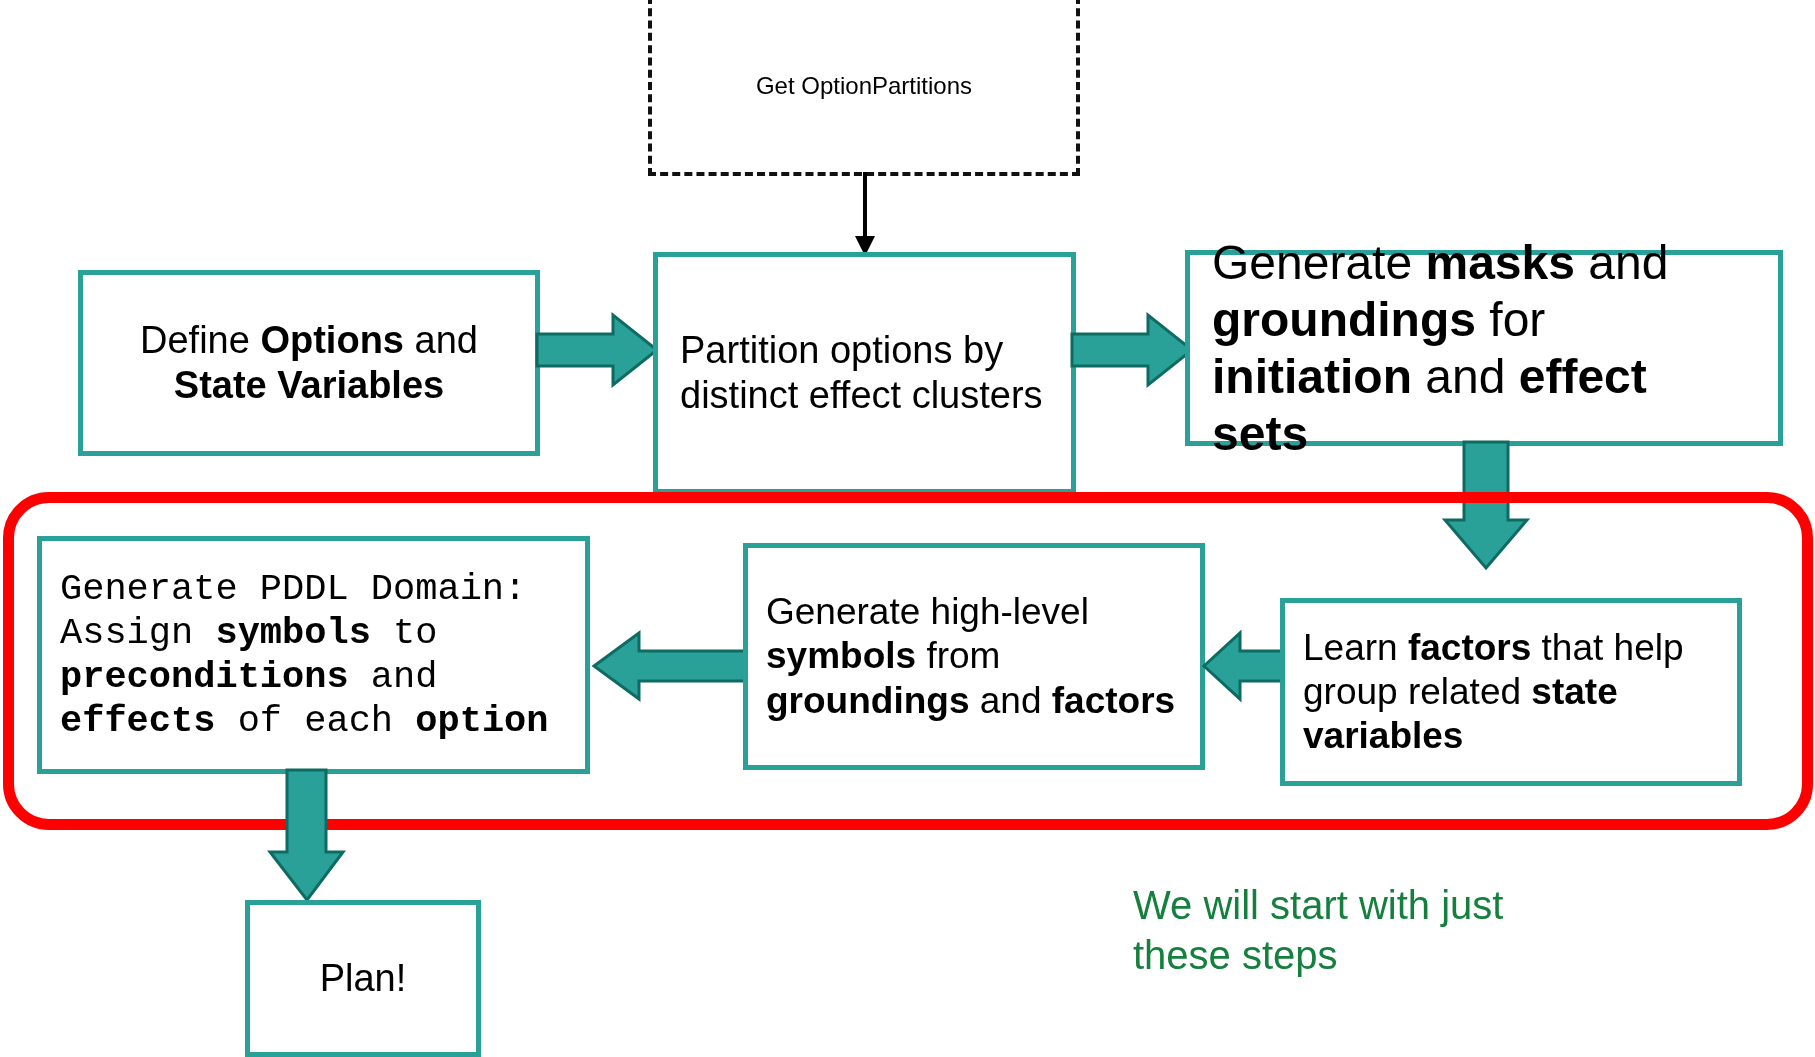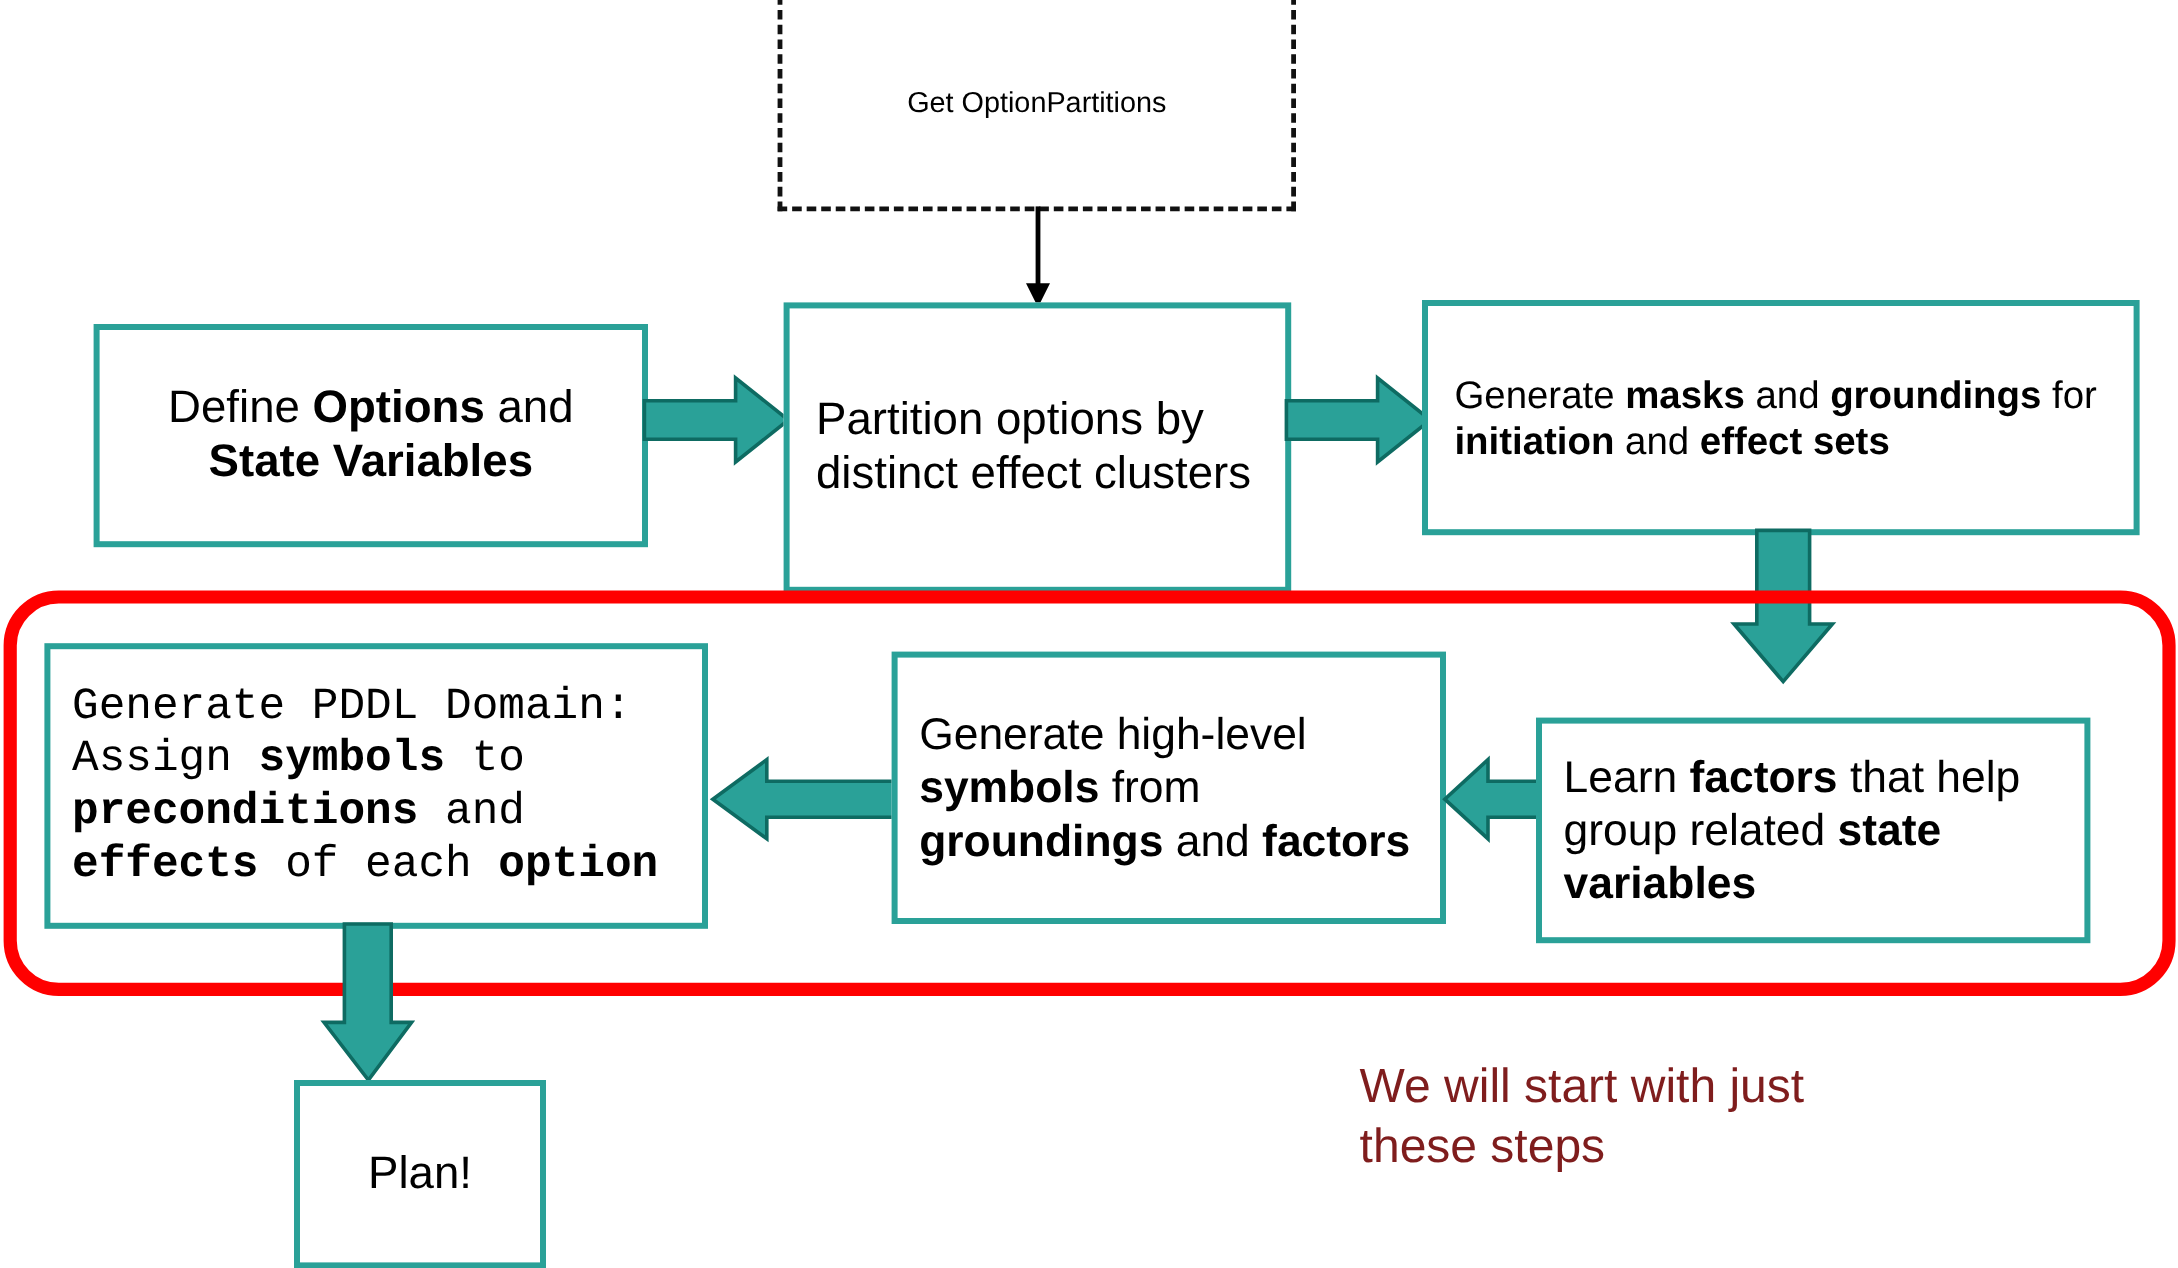--- a/index.html
+++ b/index.html
@@ -54,21 +54,21 @@
   svg.arrow {
     position: absolute;
     overflow: visible;
   }
   .arrow-fill { fill: #2AA198; stroke: #0E6B62; stroke-width: 3; }
   .thin-line { stroke: #000000; stroke-width: 4; fill: none; }
   .thin-head { fill: #000000; }
 
   .note {
     position: absolute;
-    color: #7f1d1d;
+    color: #15803d;
     white-space: pre-line;
     line-height: 1.26;
   }
 </style>
 </head>
 <body>
 
 <div id="canvas">
 
   <div class="node dashed-box" style="left:648px; top:-4px; width:432px; height:180px; font-size:24px;">
@@ -89,21 +89,21 @@
   </svg>
 
   <div class="node teal-box" style="left:653px; top:252px; width:423px; height:242px; padding:0 22px; font-size:38px;">
     <span class="txt"><span>Partition options by distinct effect clusters</span></span>
   </div>
 
   <svg class="arrow" style="left:1072px; top:313px;" width="122" height="74" viewBox="0 0 122 74">
     <polygon class="arrow-fill" points="0,21 76,21 76,2 120,37 76,72 76,53 0,53"></polygon>
   </svg>
 
-  <div class="node teal-box" style="left:1185px; top:250px; width:598px; height:196px; padding:0 22px; font-size:32px;">
+  <div class="node teal-box" style="left:1185px; top:250px; width:598px; height:196px; padding:0 22px; font-size:48px;">
     <span class="txt"><span>Generate </span><span class="b">masks</span><span> and </span><span class="b">groundings</span><span> for </span><span class="b">initiation</span><span> and </span><span class="b">effect sets</span></span>
   </div>
 
   <svg class="arrow" style="left:1442px; top:442px;" width="88" height="128" viewBox="0 0 88 128">
     <polygon class="arrow-fill" points="22,0 66,0 66,78 85,78 44,126 3,78 22,78"></polygon>
   </svg>
 
   <div class="red-frame" style="left:3px; top:492px; width:1810px; height:338px;"></div>
 
   <div class="node teal-box" style="left:37px; top:536px; width:553px; height:238px; padding:0 18px; font-size:37px;font-family:Liberation Mono, monospace;">
@@ -123,20 +123,20 @@
   </svg>
 
   <div class="node teal-box" style="left:1280px; top:566px; width:462px; height:188px; padding:15px 18px; font-size:37px;margin-top:32px;">
     <span class="txt"><span>Learn </span><span class="b">factors</span><span> that help group related </span><span class="b">state variables</span></span>
   </div>
 
   <svg class="arrow" style="left:268px; top:770px;" width="78" height="132" viewBox="0 0 78 132">
     <polygon class="arrow-fill" points="19,0 58,0 58,82 75,82 39,130 2,82 19,82"></polygon>
   </svg>
 
-  <div class="node teal-box" style="left:245px; top:900px; width:210px; height:157px; align-items:center; text-align:center; font-size:38px;">
+  <div class="node teal-box" style="left:245px; top:900px; width:236px; height:157px; align-items:center; text-align:center; font-size:38px;">
     <span class="txt">Plan!</span>
   </div>
 
   <div class="note" style="left:1133px; top:880px; width:520px; font-size:40px;">We will start with just
 these steps</div>
 
 </div>
 
 </body></html>

